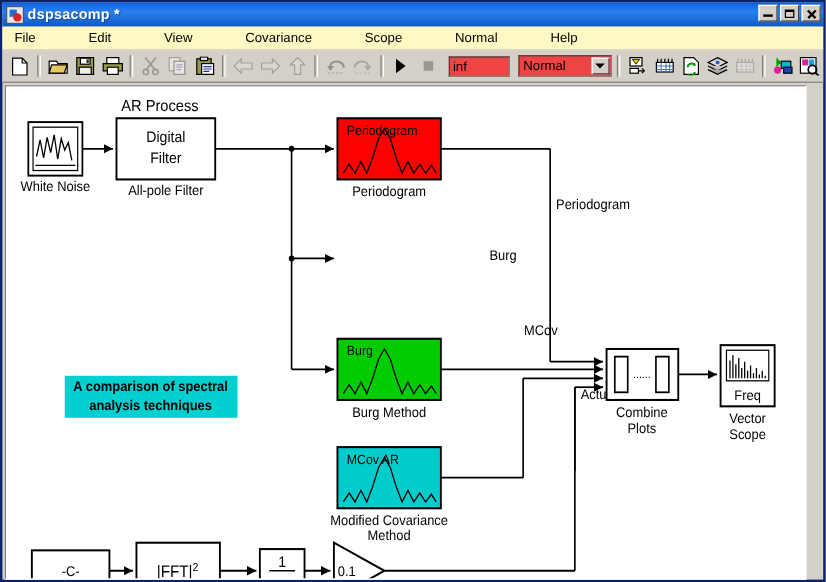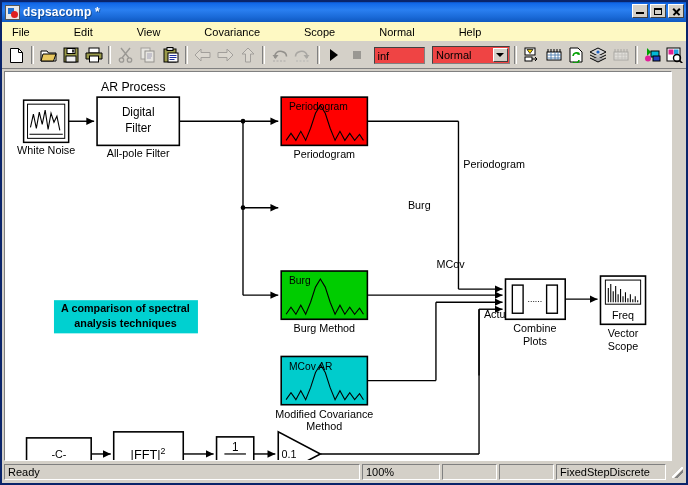--- a/index.html
+++ b/index.html
@@ -492,22 +492,14 @@
       <text x="300" y="427" font-size="11" text-anchor="middle" fill="#000">Level</text>
 
       <g>
         <line x1="322" y1="380" x2="484" y2="380" stroke="#000" stroke-width="1.4"></line>
         <line x1="484" y1="380" x2="484" y2="236" stroke="#000" stroke-width="1.4"></line>
       </g>
 
     </svg>
   </div>
 
-  <div class="statusbar">
-    <div class="sfield grow">Ready</div>
-    <div class="sfield" style="width:78px">100%</div>
-    <div class="sfield" style="width:55px"></div>
-    <div class="sfield" style="width:55px"></div>
-    <div class="sfield" style="width:110px">FixedStepDiscrete</div>
-    <div class="grip"></div>
-  </div>
 
 </div>
 
 </body></html>

